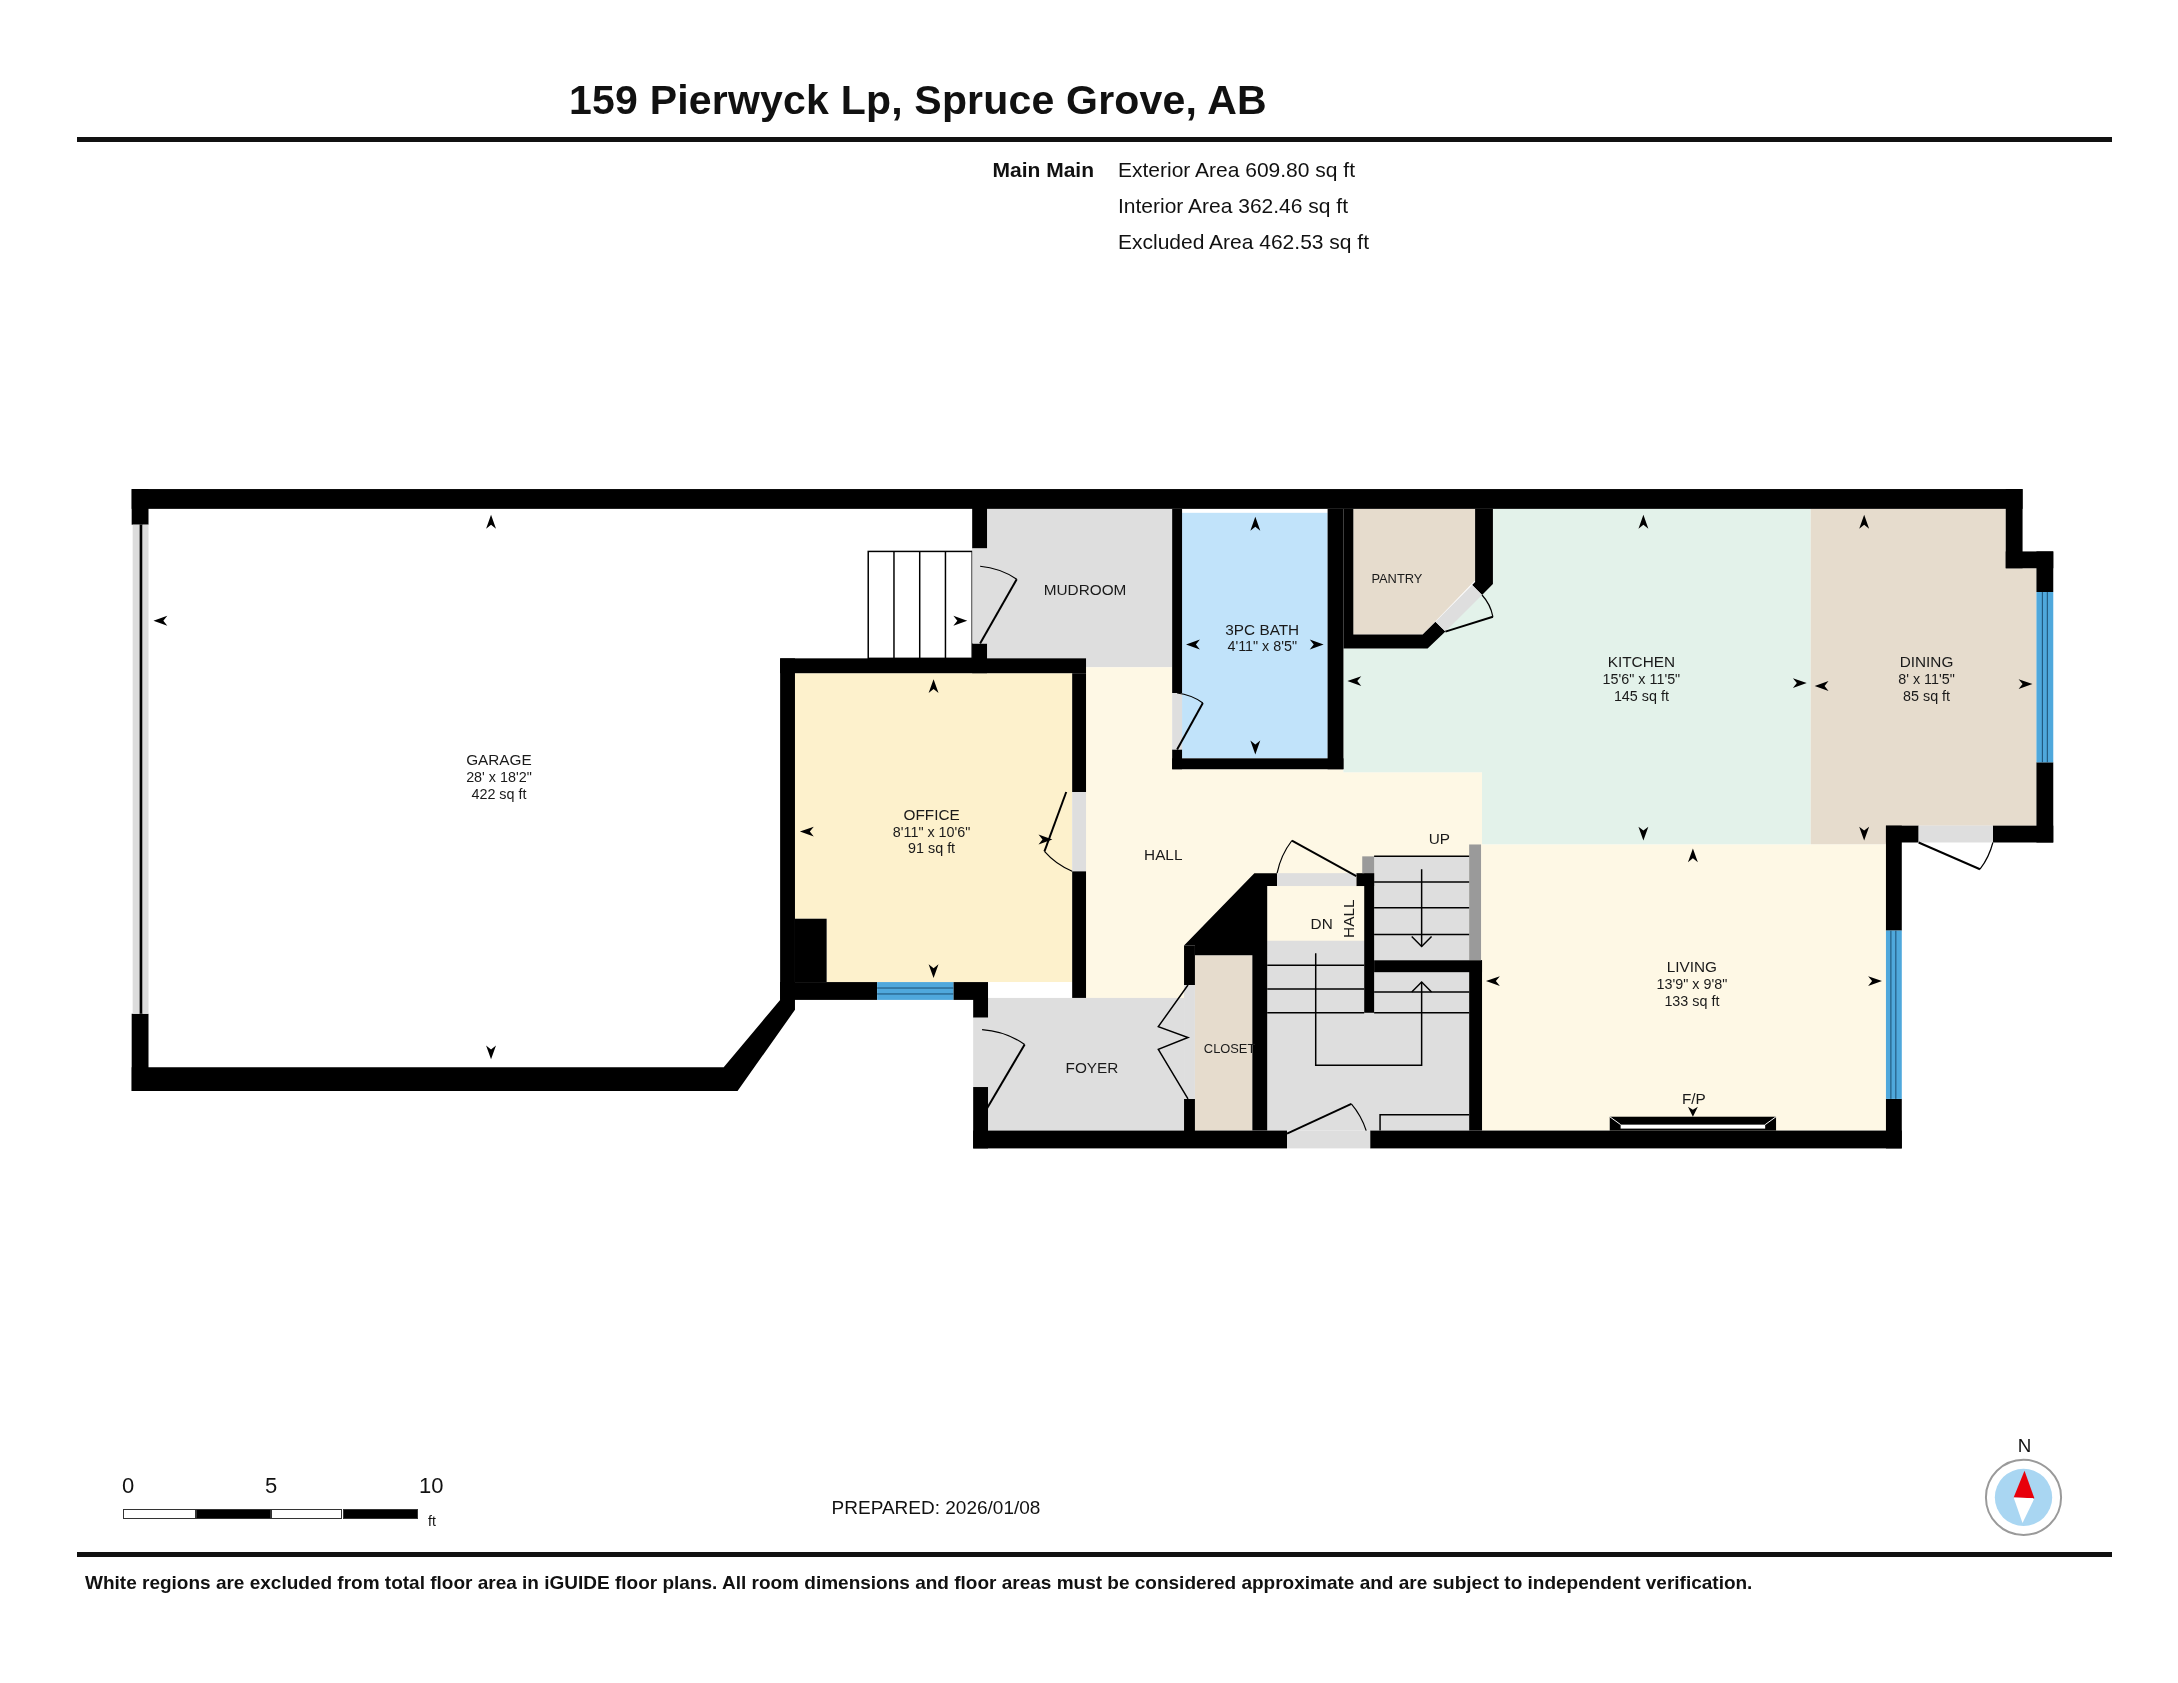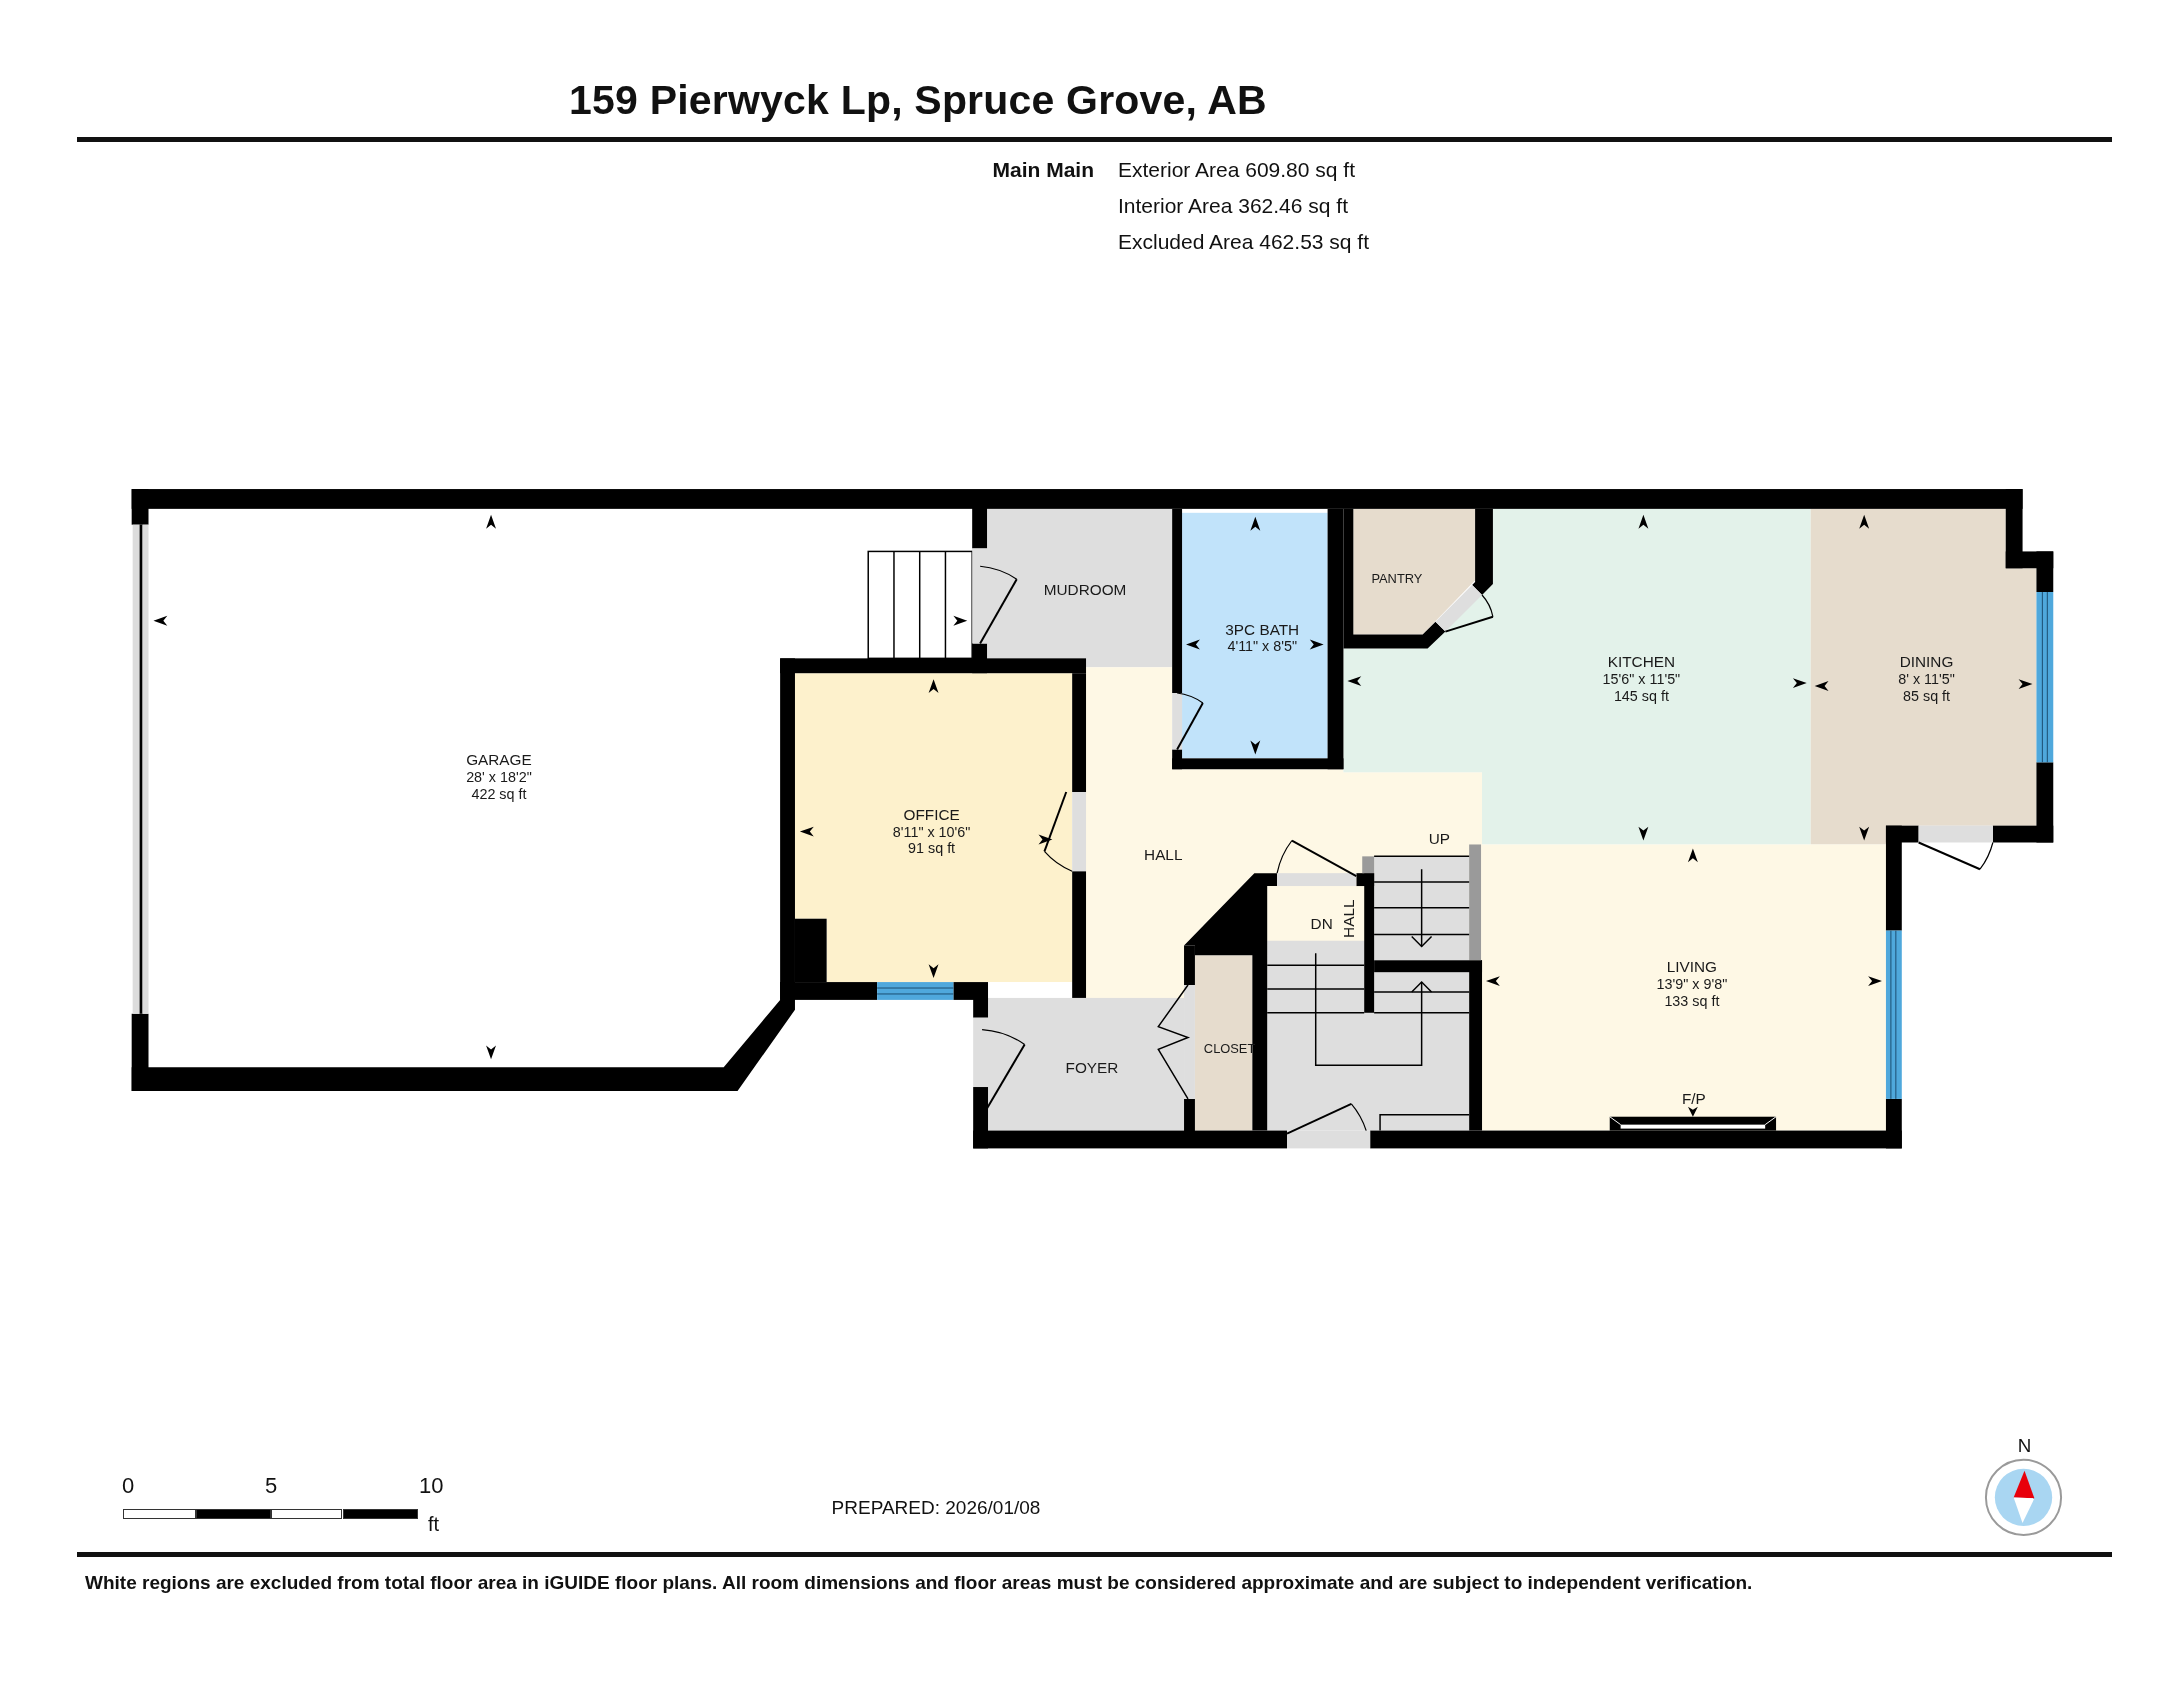--- a/index.html
+++ b/index.html
@@ -10,21 +10,21 @@
   #info{left:851px;top:152px;font-size:21px;line-height:36px;}
   #info .lbl{position:absolute;left:0;width:243px;text-align:right;font-weight:bold;}
   #info .vals{position:absolute;left:267px;white-space:nowrap;}
   #plan{left:0;top:0;}
   .room-name{font-size:15.5px;text-anchor:middle;fill:#1a1a1a;}
   .room-dim{font-size:14.5px;text-anchor:middle;fill:#1a1a1a;}
   .small-lbl{font-size:13px;text-anchor:middle;fill:#1a1a1a;}
   #scale{left:119px;top:1473px;width:356px;height:59px;}
   .sc-num{position:absolute;top:0;font-size:22px;}
   .sc-bar{position:absolute;top:36px;height:10px;border:1px solid #333;box-sizing:border-box;}
-  .sc-unit{position:absolute;top:40px;font-size:20px;}
+  .sc-unit{position:absolute;top:40px;font-size:14px;}
   #prepared{left:0;width:1862px;top:1497px;text-align:center;font-size:19px;}
   #prepared span{position:relative;left:5px;}
   #compass{left:1980px;top:1432px;width:89px;height:109px;}
   #disclaimer{left:85px;top:1572px;font-size:19px;white-space:nowrap;font-weight:bold;}
 </style>
 </head>
 <body>
 
 <div id="title" class="abs">159 Pierwyck Lp, Spruce Grove, AB</div>
 <div class="abs rule" style="top:137px;"></div>

